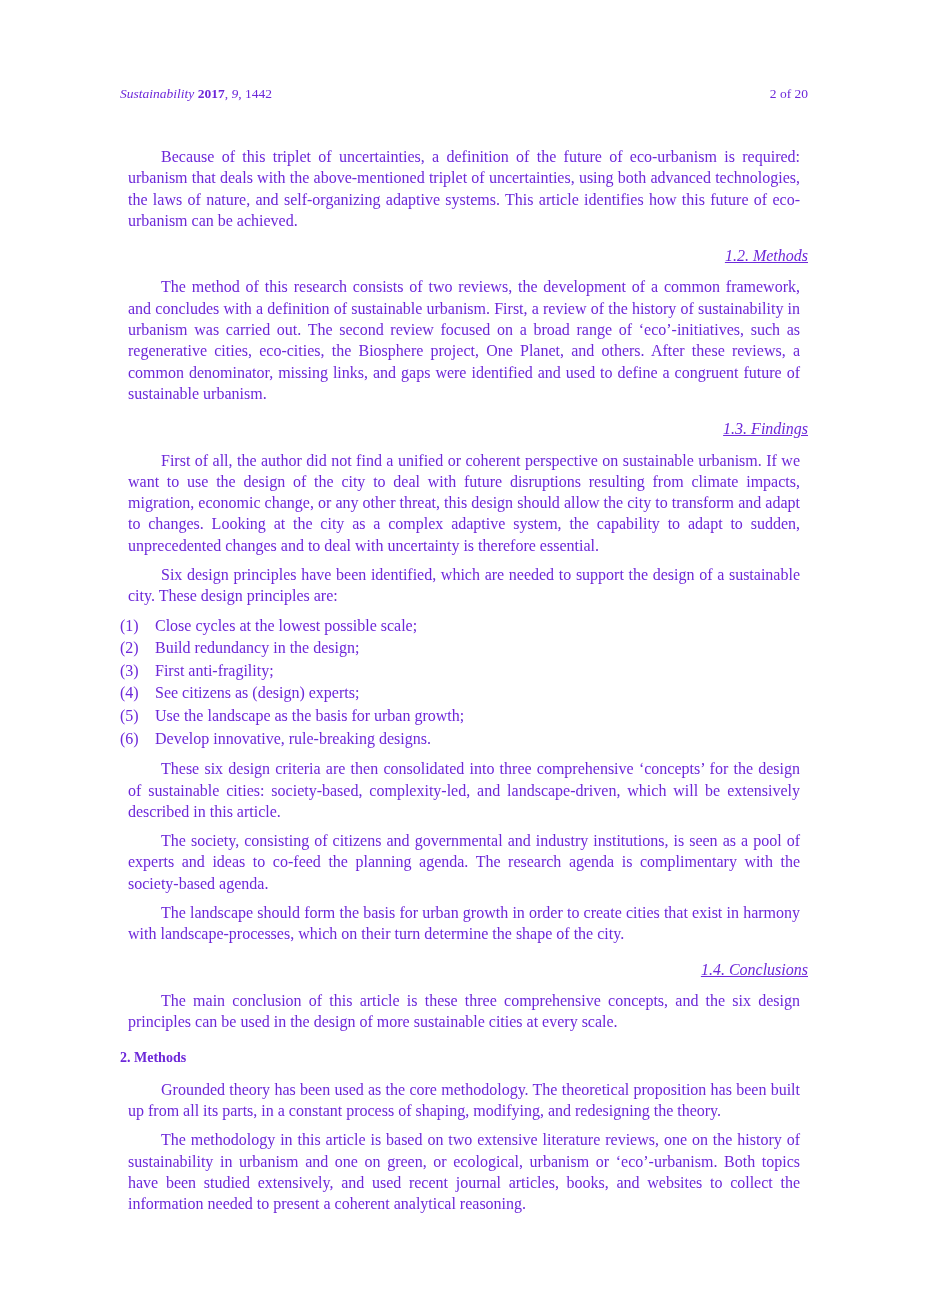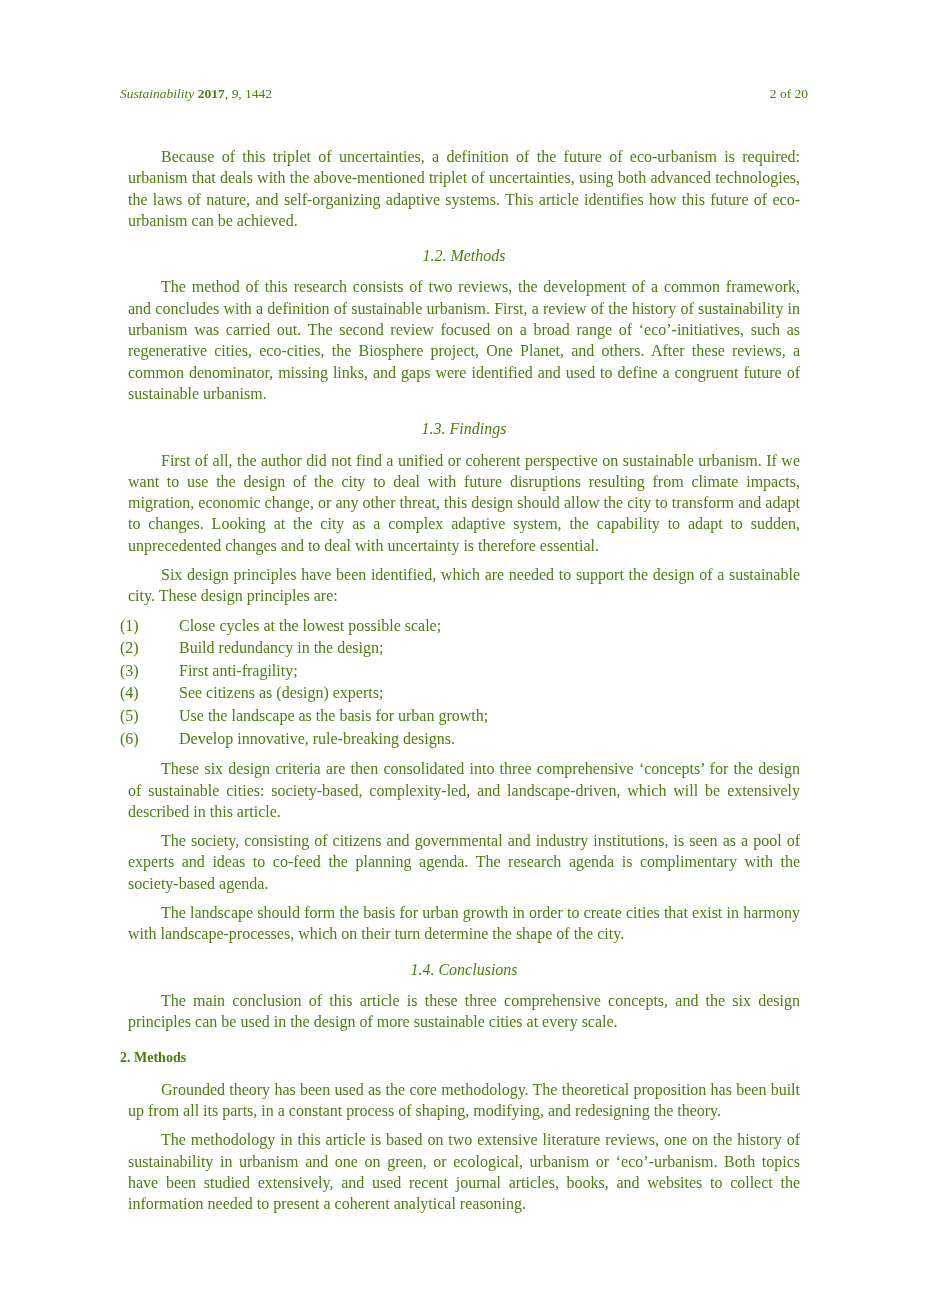--- a/index.html
+++ b/index.html
@@ -5,21 +5,21 @@
   html, body {
     margin: 0;
     padding: 0;
     background: #ffffff;
   }
   .page {
     position: relative;
     width: 925px;
     height: 1309px;
     background: #ffffff;
-    color: #4d7c0f;
+    color: #6d28d9;
     font-family: "Liberation Serif", "DejaVu Serif", serif;
     overflow: hidden;
   }
   .page-header {
     position: absolute;
     top: 85px;
     left: 120px;
     width: 688px;
     display: flex;
     justify-content: space-between;
@@ -39,41 +39,42 @@
   }
   .para {
     margin: 8px;
     text-indent: 33px;
   }
   .subheading {
     font-size: 16px;
     font-style: italic;
     font-weight: normal;
     margin: 14px 0 10px 0;
-    text-align: center;
+    text-align: right;
+    text-decoration: underline;
   }
   .heading-bold {
     font-size: 14px;
     font-weight: bold;
     margin: 15px 0 10px 0;
     text-align: left;
   }
   .num-list {
     margin: 7px 0 7px 0;
   }
   .list-item {
     display: flex;
     line-height: 22.6px;
     text-align: left;
   }
   .list-marker {
     flex: none;
     width: 35px;
   }
-  .list-text { flex: 1; margin-left: 24px; }
+  .list-text { flex: 1; }
 </style>
 </head>
 <body>
 
 <div class="page">
 
   <div class="page-header">
     <div><span class="italic">Sustainability</span> <span class="bold">2017</span><span>, </span><span class="italic">9</span><span>, </span><span>1442</span></div>
     <div>2 of 20</div>
   </div>

